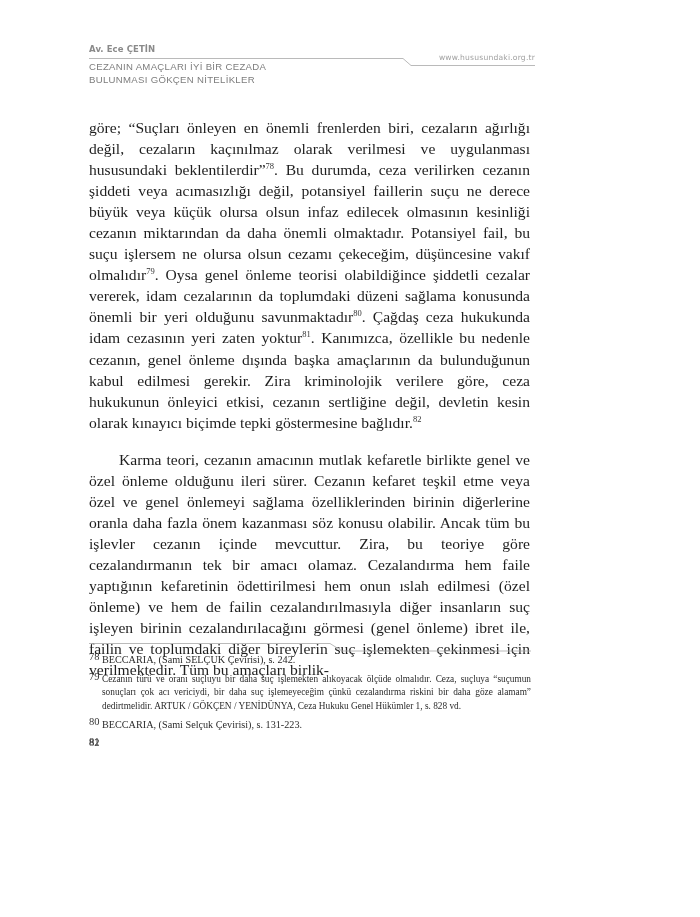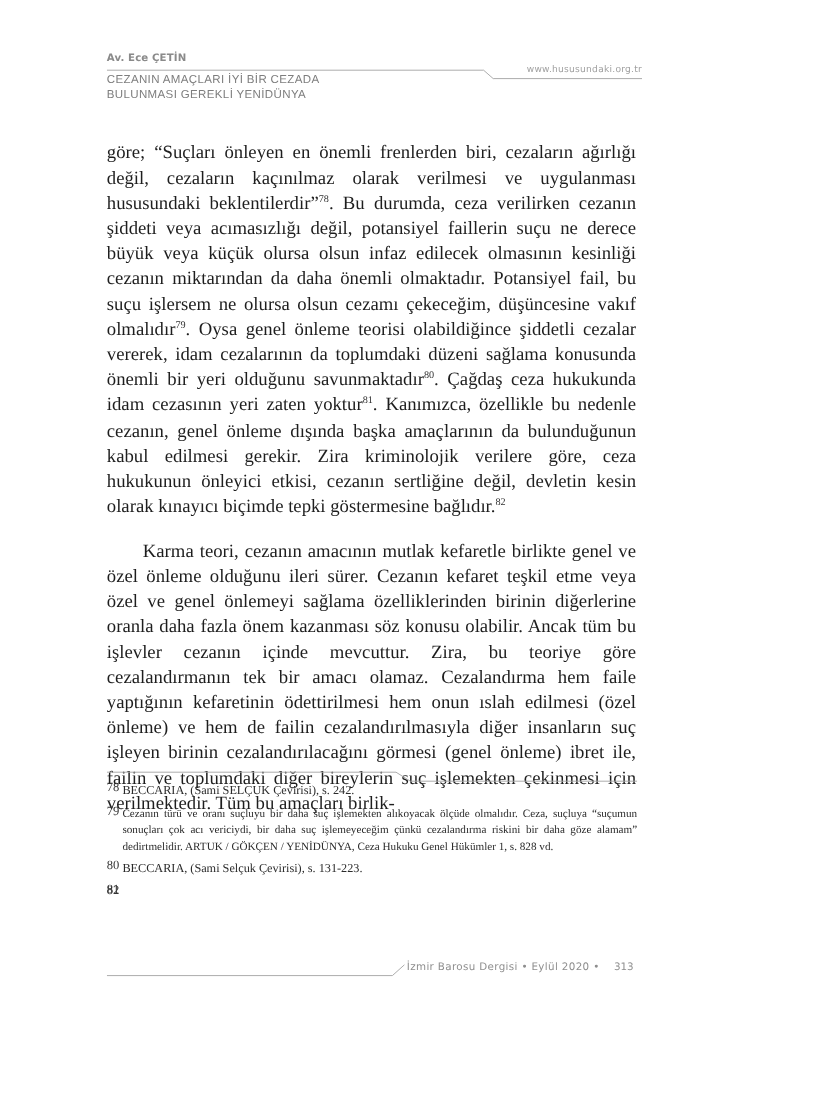--- a/index.html
+++ b/index.html
@@ -166,21 +166,21 @@
 
 <div class="page">
 
   <div class="running-header">
     <svg class="rh-line" width="446" height="40" viewBox="0 0 446 40">
       <polyline points="0,14.5 314,14.5 322,21.5 446,21.5" fill="none" stroke="#a8a8a8" stroke-width="0.8"></polyline>
     </svg>
     <div class="rh-author">Av. Ece ÇETİN</div>
     <div class="rh-title">
       <div>CEZANIN AMAÇLARI İYİ BİR CEZADA</div>
-      <div>BULUNMASI GEREKLİ YENİDÜNYA</div>
+      <div>BULUNMASI GÖKÇEN NİTELİKLER</div>
     </div>
     <div class="rh-url">www.hususundaki.org.tr</div>
   </div>
 
   <div class="body-text">
     <p><span>göre; “Suçları önleyen en önemli frenlerden biri, cezaların ağırlığı değil, cezaların kaçınılmaz olarak verilmesi ve uygulanması hususundaki beklentilerdir”</span><sup class="fn">78</sup><span>. Bu durumda, ceza verilirken cezanın şiddeti veya acımasızlığı değil, potansiyel faillerin suçu ne derece büyük veya küçük olursa olsun infaz edilecek olmasının kesinliği cezanın miktarından da daha önemli olmaktadır. Potansiyel fail, bu suçu işlersem ne olursa olsun cezamı çekeceğim, düşüncesine vakıf olmalıdır</span><sup class="fn">79</sup><span>. Oysa genel önleme teorisi olabildiğince şiddetli cezalar vererek, idam cezalarının da toplumdaki düzeni sağlama konusunda önemli bir yeri olduğunu savunmaktadır</span><sup class="fn">80</sup><span>. Çağdaş ceza hukukunda idam cezasının yeri zaten yoktur</span><sup class="fn">81</sup><span>. Kanımızca, özellikle bu nedenle cezanın, genel önleme dışında başka amaçlarının da bulunduğunun kabul edilmesi gerekir. Zira kriminolojik verilere göre, ceza hukukunun önleyici etkisi, cezanın sertliğine değil, devletin kesin olarak kınayıcı biçimde tepki göstermesine bağlıdır.</span><sup class="fn">82</sup></p>
   </div>
 
 
   <div class="body-text-2">
@@ -205,21 +205,14 @@
       <span class="fn-text">BECCARIA, (Sami Selçuk Çevirisi), s. 131-223.</span>
     </div>
     <div class="footnote fn-81">
       <span class="fn-num">81</span>
     </div>
     <div class="footnote fn-82">
       <span class="fn-num">82</span>
     </div>
   </div>
 
-  <div class="running-footer">
-    <svg class="rf-line" width="260" height="14" viewBox="0 0 260 14">
-      <polyline points="0,13 238,13 248,4" fill="none" stroke="#a8a8a8" stroke-width="0.8"></polyline>
-    </svg>
-    <span class="rf-journal">İzmir Barosu Dergisi • Eylül 2020 •</span>
-    <span class="rf-page">313</span>
-  </div>
 
 </div>
 
 </body></html>

